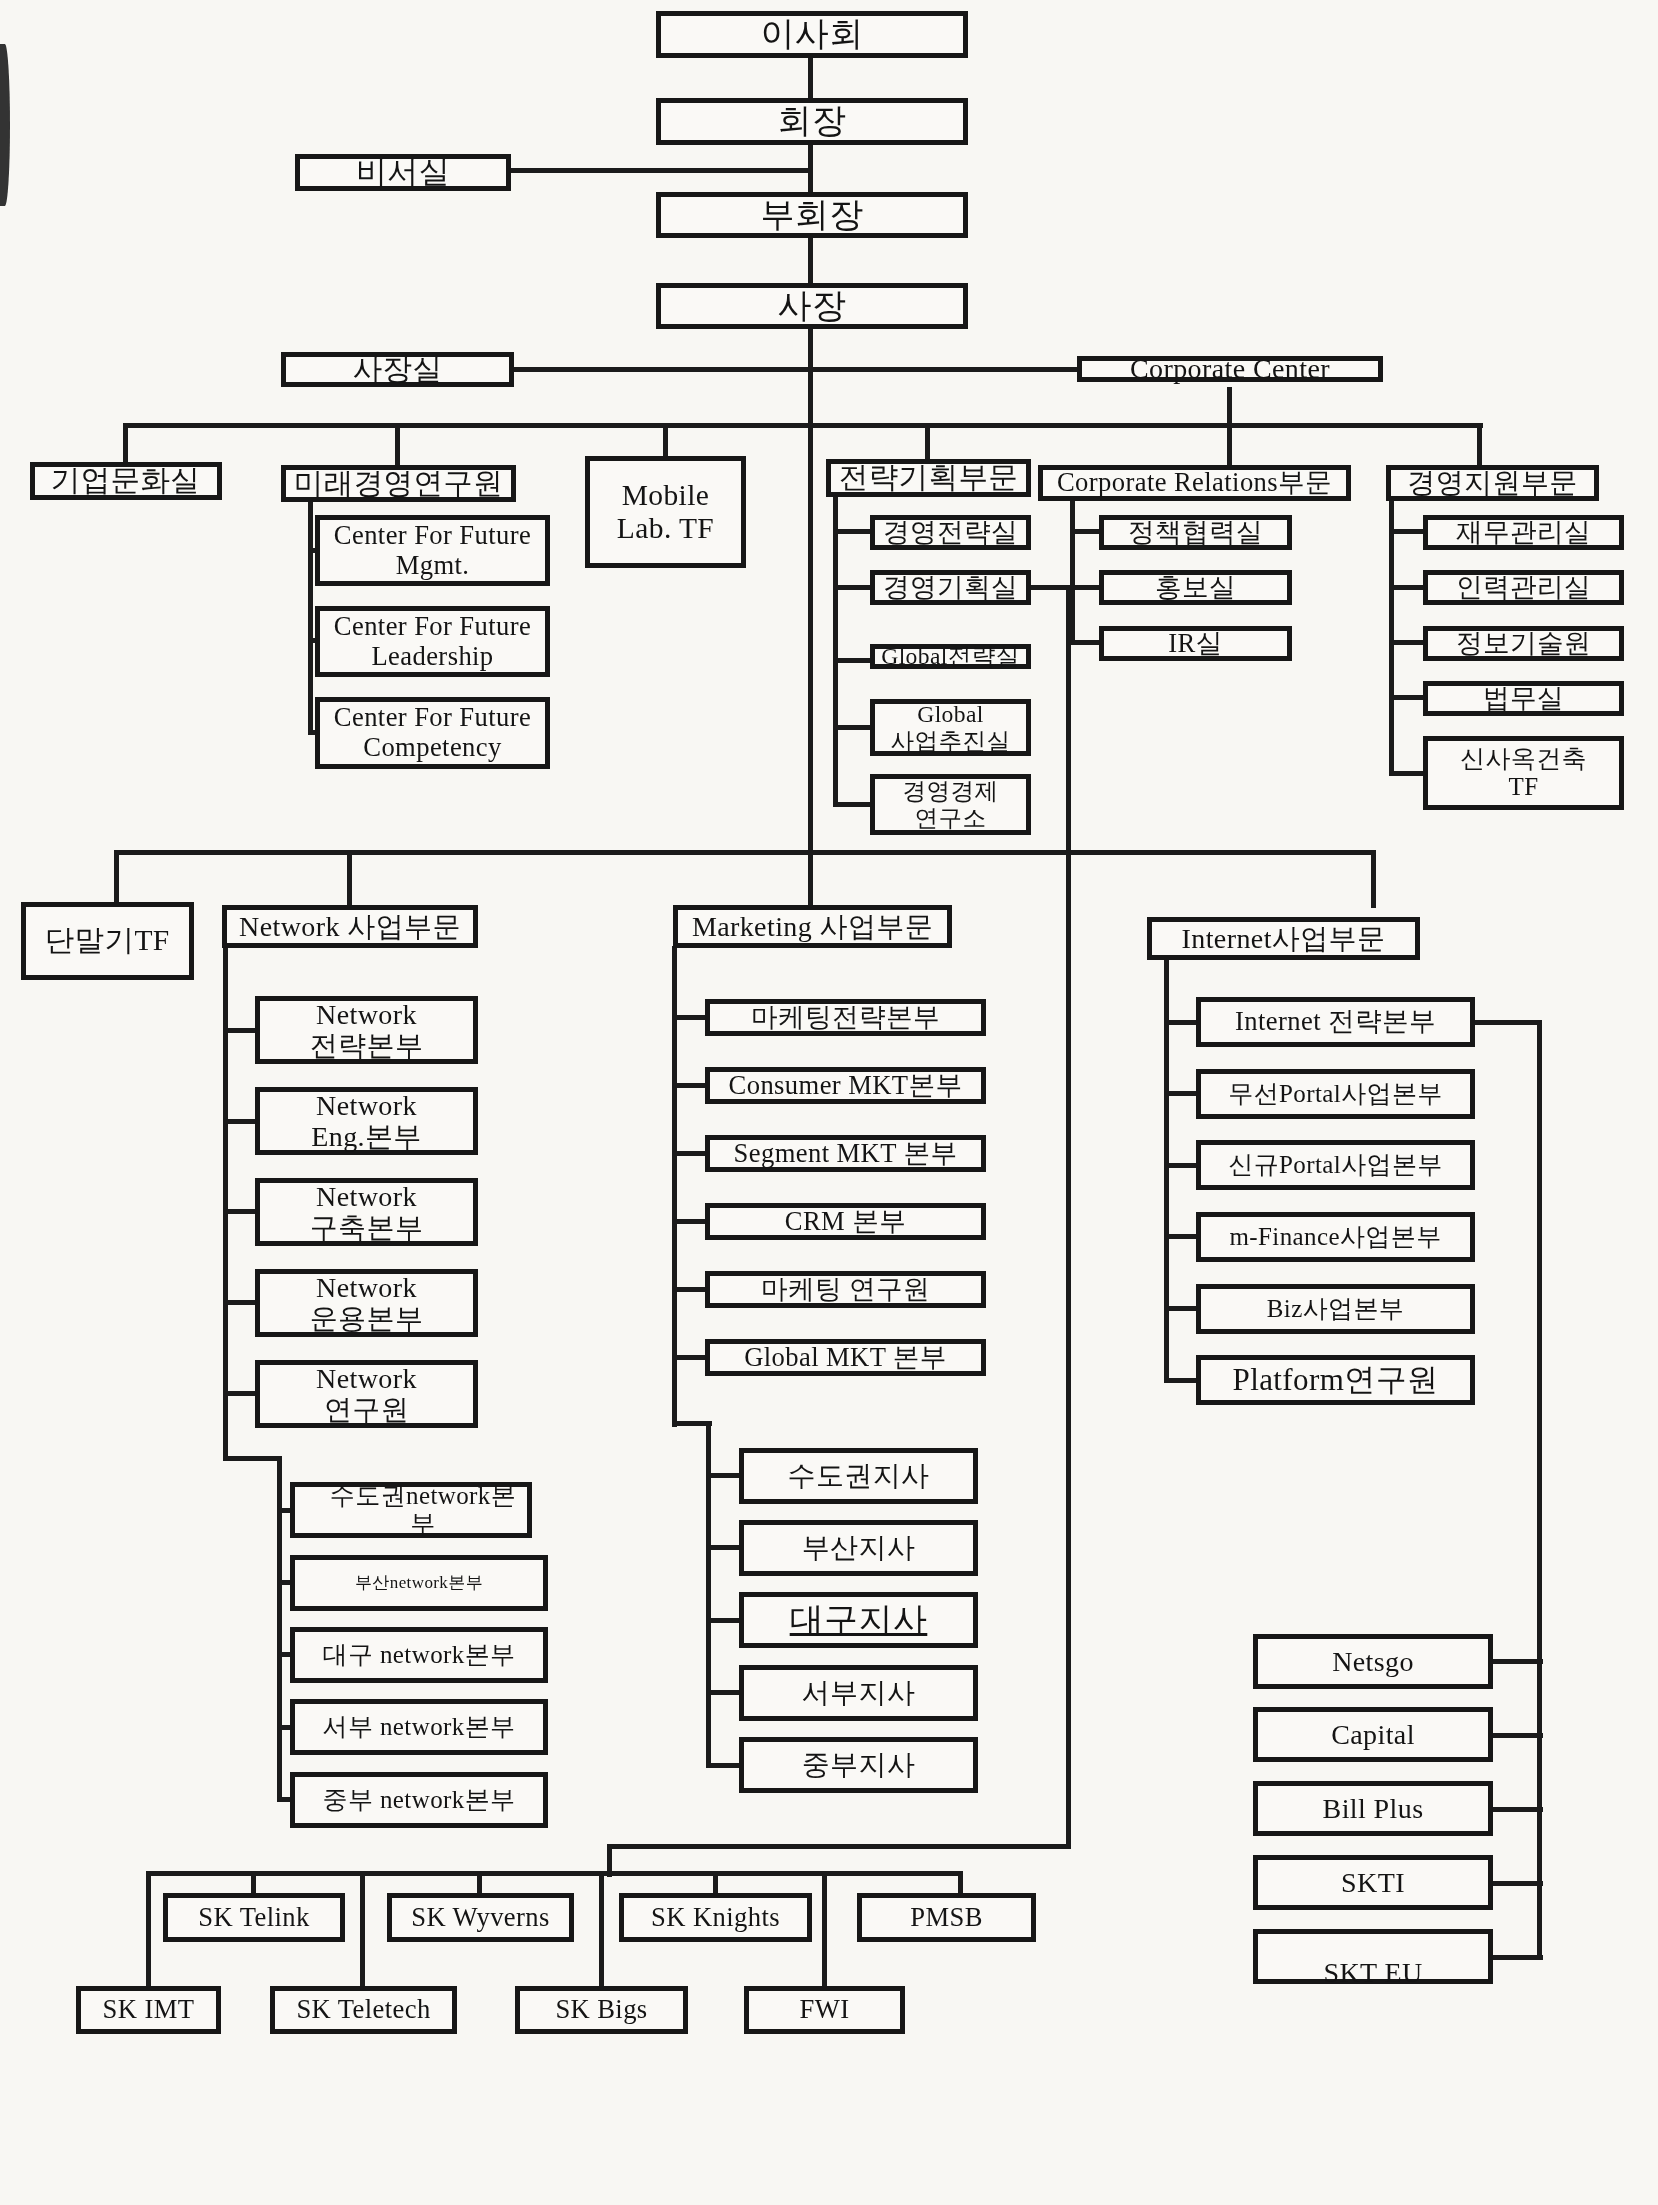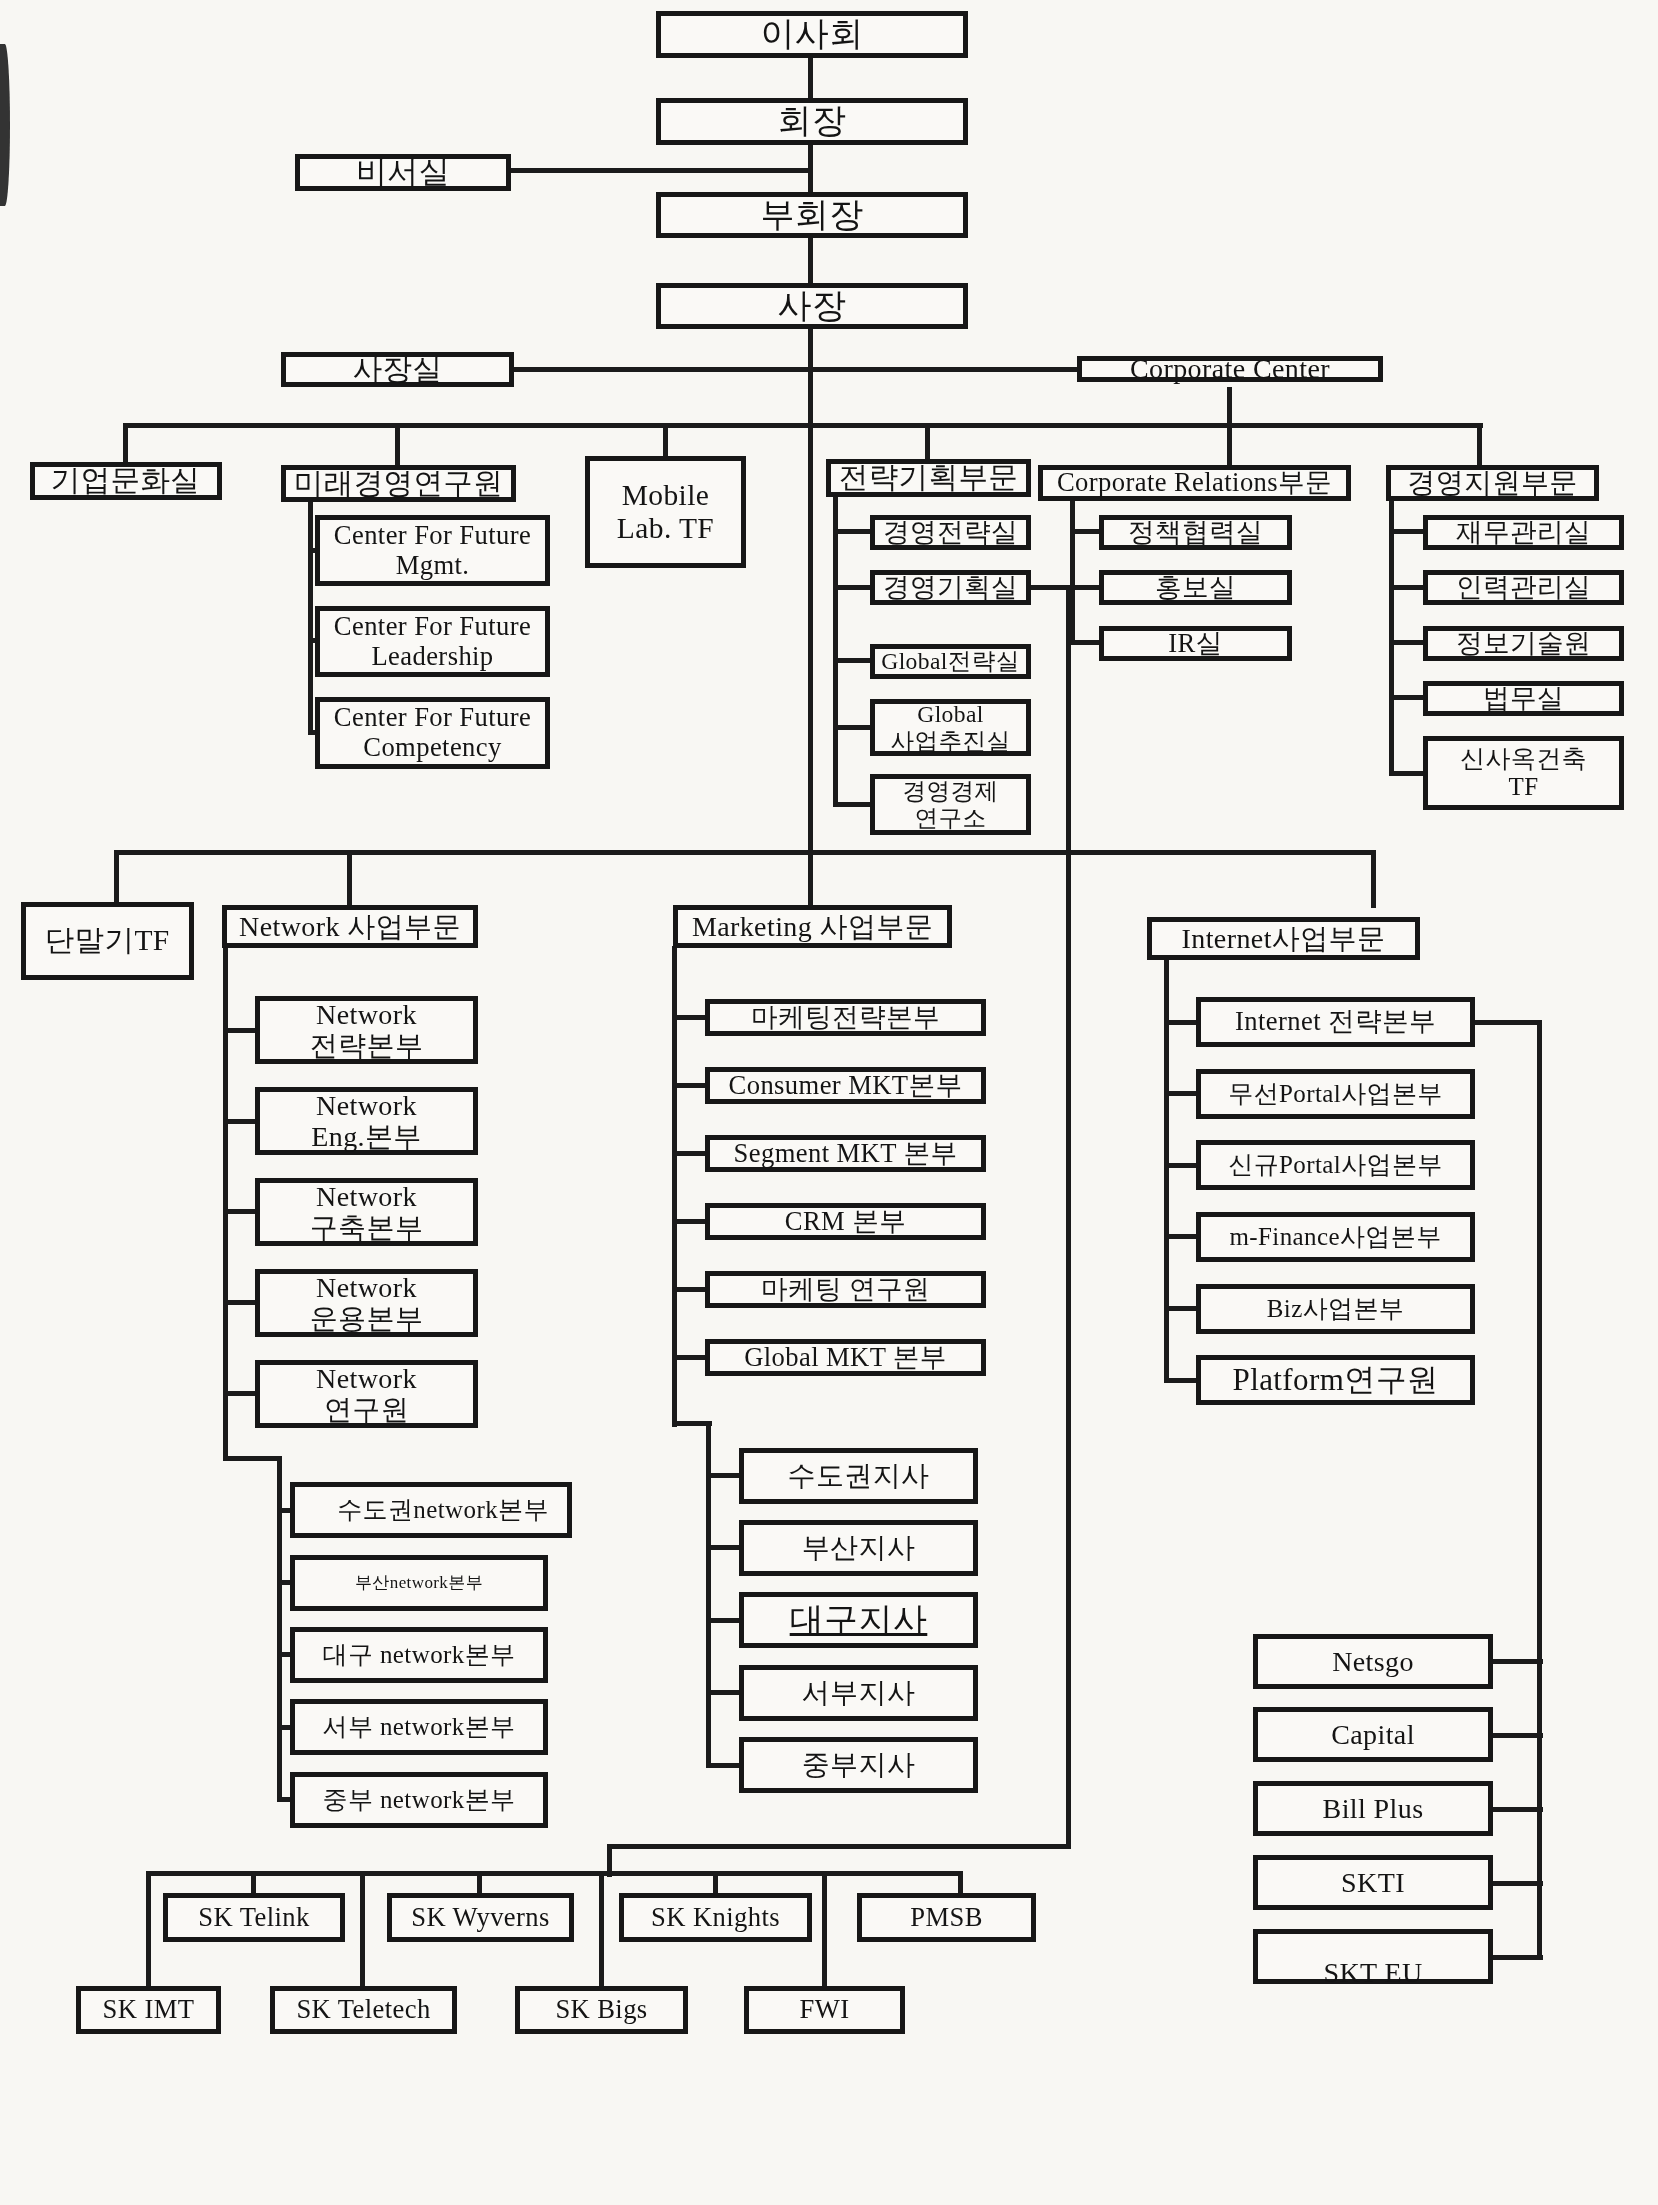--- a/index.html
+++ b/index.html
@@ -163,21 +163,21 @@
     <div class="box" style="left: 315px; top: 697px; width: 235px; height: 72px;">
       <span style="font-size: 26.6px;">Center For Future
 Competency</span>
     </div>
     <div class="box" style="left: 870px; top: 515px; width: 161px; height: 35px;">
       <span style="font-size: 26.6px;">경영전략실</span>
     </div>
     <div class="box" style="left: 870px; top: 570px; width: 161px; height: 35px;">
       <span style="font-size: 26.6px;">경영기획실</span>
     </div>
-    <div class="box" style="left: 870px; top: 644px; width: 161px; height: 35px;">
+    <div class="box" style="left: 870px; top: 644px; width: 161px; height: 25px;">
       <span style="font-size: 23.6px;">Global전략실</span>
     </div>
     <div class="box" style="left: 870px; top: 699px; width: 161px; height: 57px;">
       <span style="font-size: 23.6px;">Global
 사업추진실</span>
     </div>
     <div class="box" style="left: 870px; top: 774px; width: 161px; height: 61px;">
       <span style="font-size: 23.6px;">경영경제
 연구소</span>
     </div>
@@ -231,21 +231,21 @@
 구축본부</span>
     </div>
     <div class="box" style="left: 255px; top: 1269px; width: 223px; height: 68px;">
       <span style="font-size: 28px;">Network
 운용본부</span>
     </div>
     <div class="box" style="left: 255px; top: 1360px; width: 223px; height: 68px;">
       <span style="font-size: 28px;">Network
 연구원</span>
     </div>
-    <div class="box" style="left: 290px; top: 1482px; width: 282px; height: 56px; padding-left: 24px;">
+    <div class="box" style="left: 290px; top: 1482px; width: 242px; height: 56px; padding-left: 24px;">
       <span style="font-size: 25px;">수도권network본부</span>
     </div>
     <div class="box" style="left: 290px; top: 1555px; width: 258px; height: 56px;">
       <span style="font-size: 17px;">부산network본부</span>
     </div>
     <div class="box" style="left: 290px; top: 1627px; width: 258px; height: 56px;">
       <span style="font-size: 25px;">대구 network본부</span>
     </div>
     <div class="box" style="left: 290px; top: 1699px; width: 258px; height: 56px;">
       <span style="font-size: 25px;">서부 network본부</span>

